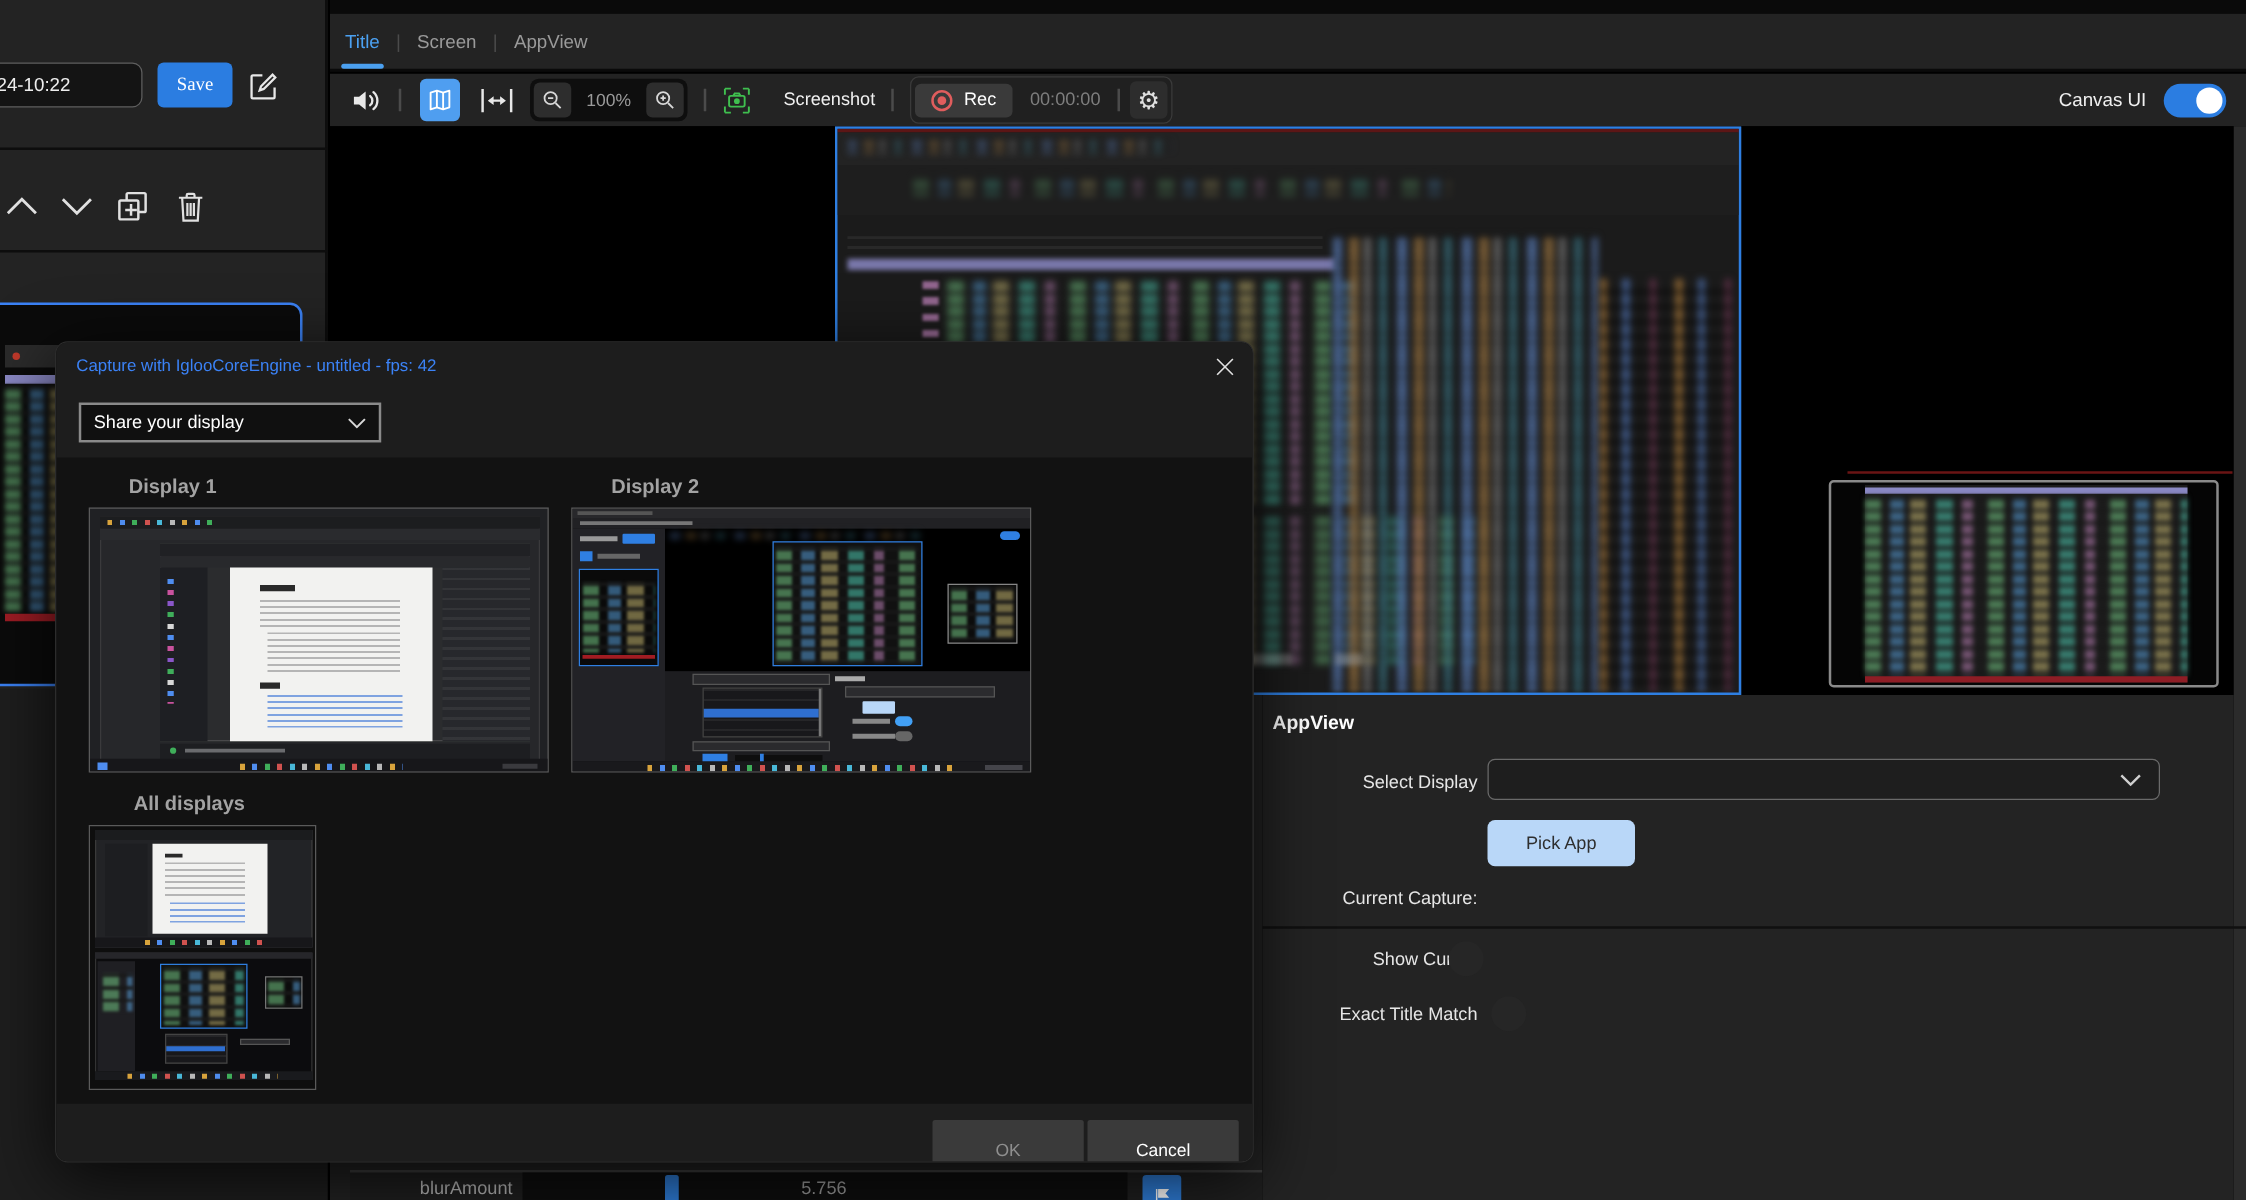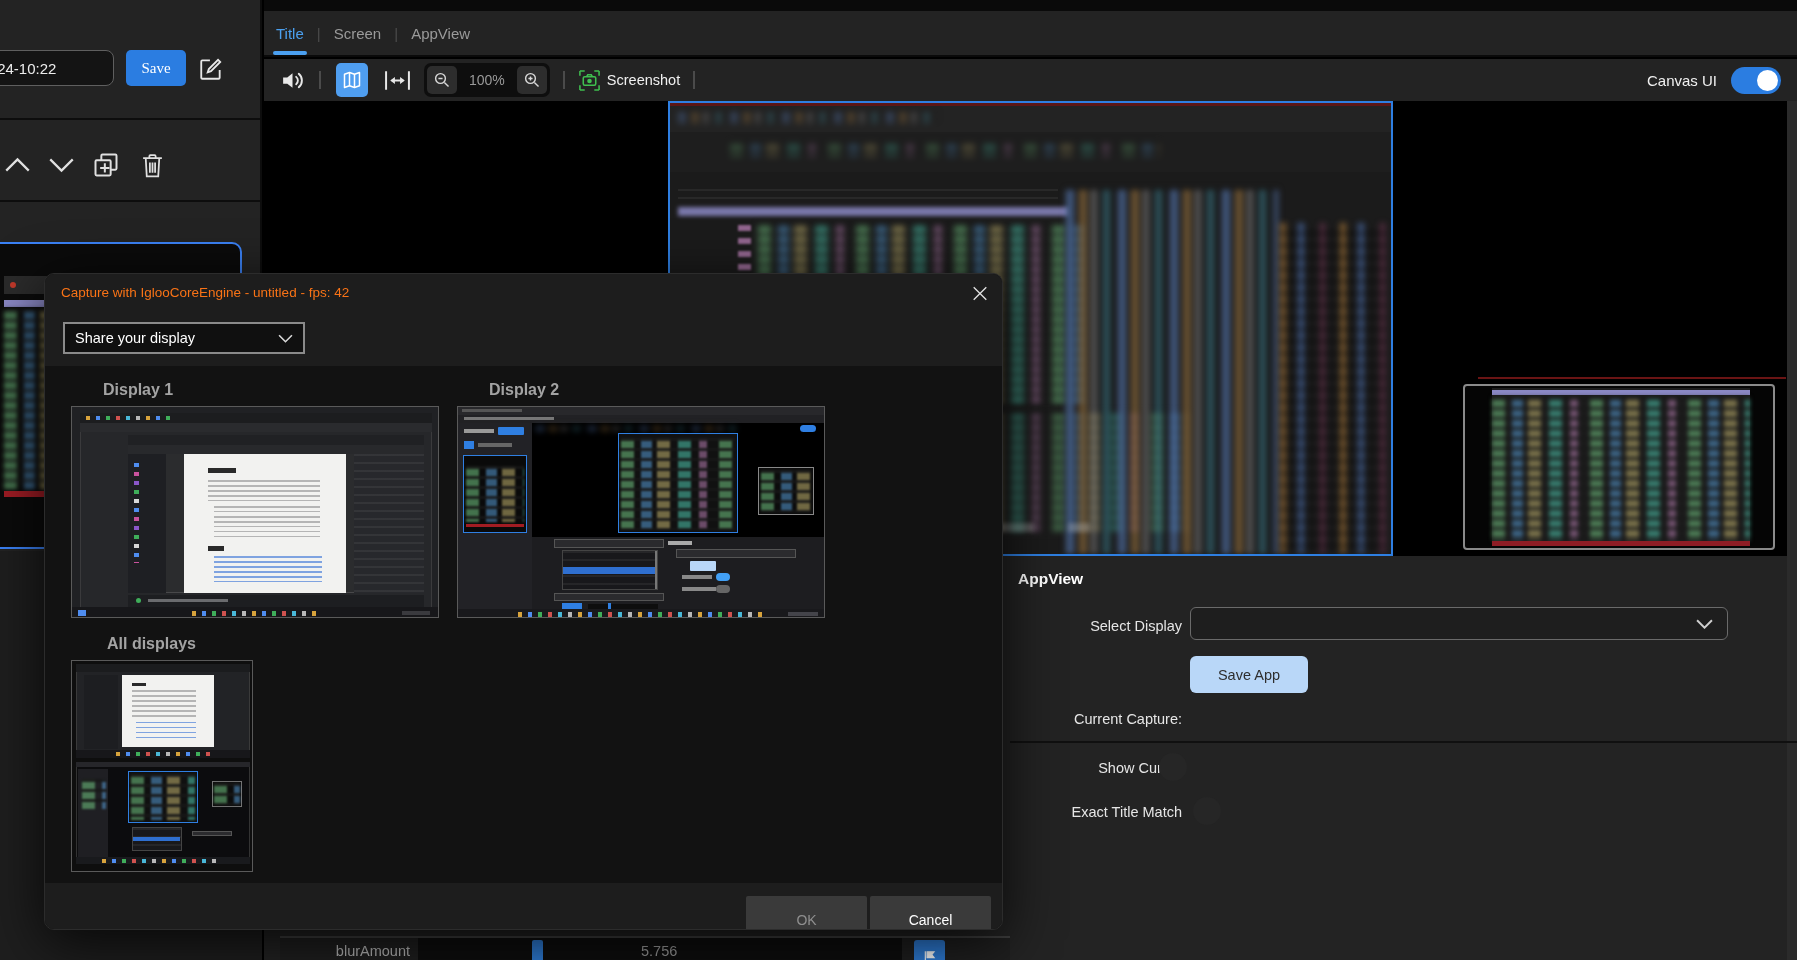--- a/index.html
+++ b/index.html
@@ -56,21 +56,21 @@
   .tab.active::after{content:'';position:absolute;left:-3px;right:-3px;bottom:0;height:4px;
     background:var(--tab-blue);border-radius:2px;}
   .tabsep{color:#4b4b4b;}
   .toolbar{left:264px;top:59px;width:1533px;height:42px;background:#232323;display:flex;
     align-items:center;padding:0 16px 0 14px;}
   .sep{width:2px;height:18px;background:#4b4b4b;margin:0 13px;flex:none;}
   .map-btn{width:32px;height:34px;background:#4f9ef0;border-radius:5px;flex:none;}
   .zoom-wrap{background:#0e0e0e;border-radius:7px;padding:3px;display:flex;align-items:center;margin-left:12px;}
   .zbtn{width:30px;height:28px;background:#2d2d2d;border-radius:5px;flex:none;}
   .zoom-val{color:#9a9a9a;font-size:14px;margin:0 12px;}
-  .shot-label{color:#f0f0f0;font-size:14.5px;margin-left:6px;}
+  .shot-label{color:#f0f0f0;font-size:14.5px;margin-left:26px;}
   .rec-wrap{background:#202020;border:1px solid #3a3a3a;border-radius:7px;padding:3px;display:flex;align-items:center;}
   .rec-btn{display:flex;align-items:center;gap:9px;background:#3a3a3a;border-radius:5px;padding:5px 13px;cursor:pointer;}
   .rec-dot{width:17px;height:17px;border-radius:50%;border:2.5px solid var(--rec-red);position:relative;}
   .rec-dot::after{content:'';position:absolute;left:3px;top:3px;width:7px;height:7px;border-radius:50%;background:var(--rec-red);}
   .rec-label{color:#fff;font-size:14.5px;}
   .rec-timer{color:#7d7d7d;font-size:14.5px;margin:0 14px;}
   .gear-btn{width:30px;height:30px;background:#2d2d2d;border-radius:5px;color:#e0e0e0;font-size:20px;margin-left:8px;}
   .cui-label{color:#f0f0f0;font-size:15px;margin-right:14px;}
   
   .tgl{position:relative;width:56px;height:34px;border-radius:17px;background:#787878;cursor:pointer;flex:none;}
@@ -101,21 +101,21 @@
     background:#1f1f1f;}
   .br-label{position:absolute;left:0;top:5px;width:130px;text-align:right;color:#b8b8b8;font-size:14.5px;}
   .br-track{position:absolute;left:138px;top:0;width:484px;height:36px;background:#0e0e0e;}
   .br-handle{position:absolute;left:114px;top:2px;width:11px;height:32px;background:#2e7cd6;border-radius:2px;}
   .br-value{position:absolute;left:223px;top:5px;color:#9a9a9a;font-size:14.5px;}
   .br-btn{position:absolute;left:634px;top:2px;width:31px;height:34px;background:#2e7cd6;border-radius:3px;}
   
   .modal{left:44px;top:273px;width:959px;height:657px;background:#121212;border-radius:10px;
     box-shadow:0 12px 55px rgba(0,0,0,.78);z-index:50;overflow:hidden;border:1px solid #2c2c2c;}
   .m-head{position:absolute;left:0;top:0;width:100%;height:92px;background:#1d1d1d;}
-  .m-title{position:absolute;left:16px;top:11px;color:#f97316;font-size:13.5px;}
+  .m-title{position:absolute;left:16px;top:11px;color:#3b82f6;font-size:13.5px;}
   .m-close{position:absolute;left:920px;top:4px;width:30px;height:30px;background:none;border:none;cursor:pointer;}
   .m-select{position:absolute;left:18px;top:48px;width:242px;height:32px;background:#101010;
     border:2px solid #8a8a8a;color:#fff;font-size:14.5px;display:flex;align-items:center;
     padding:0 10px;justify-content:space-between;cursor:pointer;}
   .m-dlabel{position:absolute;color:#a3a3a3;font-weight:bold;font-size:16px;}
   .thumb{position:absolute;border:1px solid #5a5a5a;overflow:hidden;cursor:pointer;}
   .m-foot{position:absolute;left:0;top:609px;width:100%;height:48px;background:#1d1d1d;}
   .btn-dlg{position:absolute;top:13px;width:121px;height:48px;background:#3a3a3a;border:none;
     border-radius:2px;color:#fff;font-size:14px;font-family:inherit;cursor:pointer;}
   .btn-dlg.disabled{color:#8f8f8f;}
@@ -223,20 +223,29 @@
     <span class="flexc" style="cursor:pointer;">
       <svg viewBox="0 0 24 24" width="23" height="23">
         <path d="M2 2h5M17 2h5M2 22h5M17 22h5M2 2v5M2 17v5M22 2v5M22 17v5" stroke="var(--shot-green)" stroke-width="1.6"></path>
         <rect x="5.5" y="8" width="13" height="9" rx="1.5" fill="none" stroke="var(--shot-green)" stroke-width="1.6"></rect>
         <path d="M9 8l1.2-2h3.6L15 8" fill="none" stroke="var(--shot-green)" stroke-width="1.6"></path>
         <circle cx="12" cy="12.5" r="2.4" fill="var(--shot-green)"></circle>
         </svg>
       <span class="shot-label">Screenshot</span>
     </span>
     <span class="sep"></span>
+    <span class="rec-wrap">
+      <span class="rec-btn">
+        <span class="rec-dot"></span>
+        <span class="rec-label">Rec</span>
+      </span>
+      <span class="rec-timer">00:00:00</span>
+      <span style="width:1.5px;height:18px;background:#4b4b4b;"></span>
+      <span class="gear-btn ctr">⚙</span>
+    </span>
     <span style="flex:1;"></span>
     <span class="cui-label">Canvas UI</span>
     <span class="tgl small white on">
         <span class="knob"></span>
       </span>
   </div>
 
   <div class="abs canvas">
     <div class="abs editor">
       <div class="abs" style="left:0;top:0;width:721px;height:3px;background:#5c1616;"></div>
@@ -281,21 +290,21 @@
 
   <div class="abs right-panel">
     <span class="rp-head">AppView</span>
     <span class="rlabel" style="left:0;top:62px;">Select Display</span>
     <span class="rp-select">
       <span></span>
       <svg viewBox="0 0 16 9" width="17" height="10" fill="none" stroke="#cfcfcf" stroke-width="1.8">
           <path d="M1 1l7 7 7-7"></path>
         </svg>
     </span>
-    <button class="pick-btn">Save App</button>
+    <button class="pick-btn">Pick App</button>
     <span class="rlabel" style="left:0;top:155px;">Current Capture:</span>
     <div class="abs" style="left:0;top:185px;width:787px;height:2px;background:#101010;"></div>
     <span class="rlabel" style="left:0;top:204px;">Show Cursor</span>
     <span class="abs tgl on" style="left:180px;top:194px;"><span class="knob"></span></span>
     <span class="rlabel" style="left:0;top:248px;">Exact Title Match</span>
     <span class="abs tgl" style="left:180px;top:238px;"><span class="knob"></span></span>
   </div>
 
   <div class="abs modal">
     <div class="m-head">

